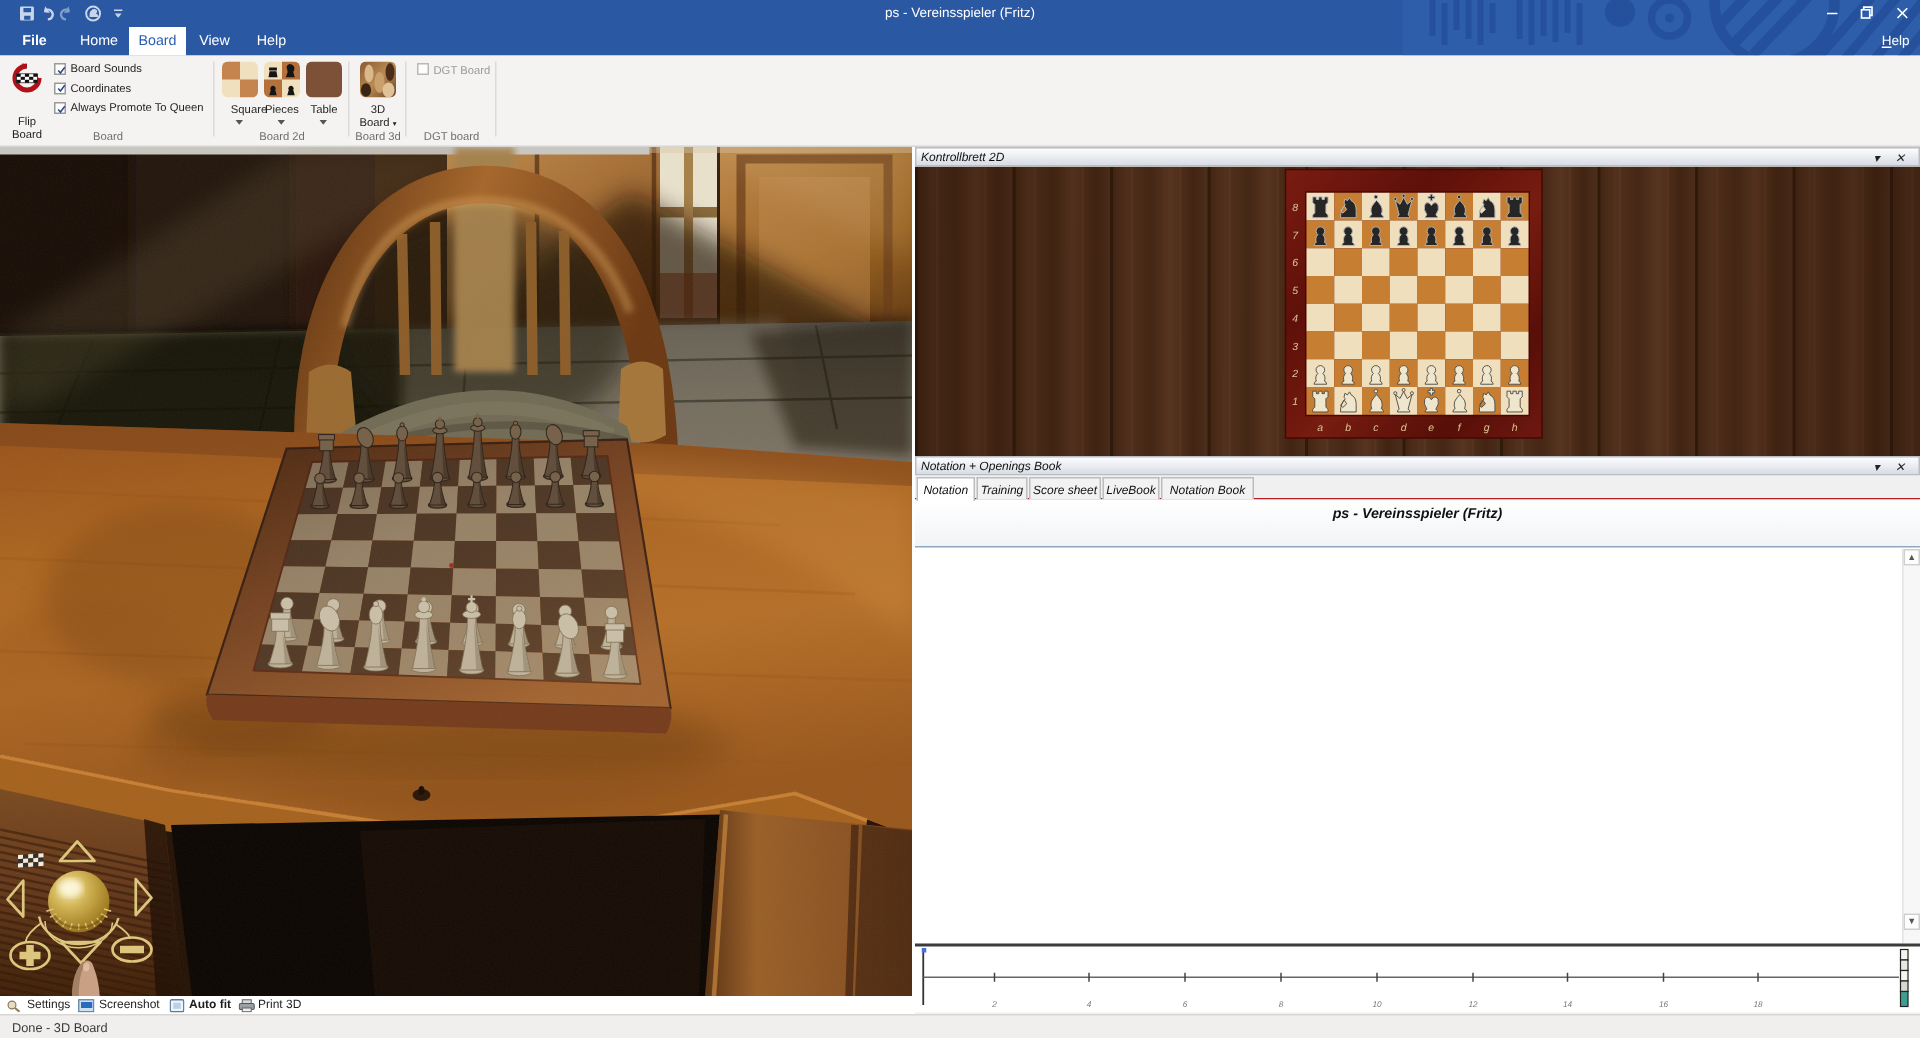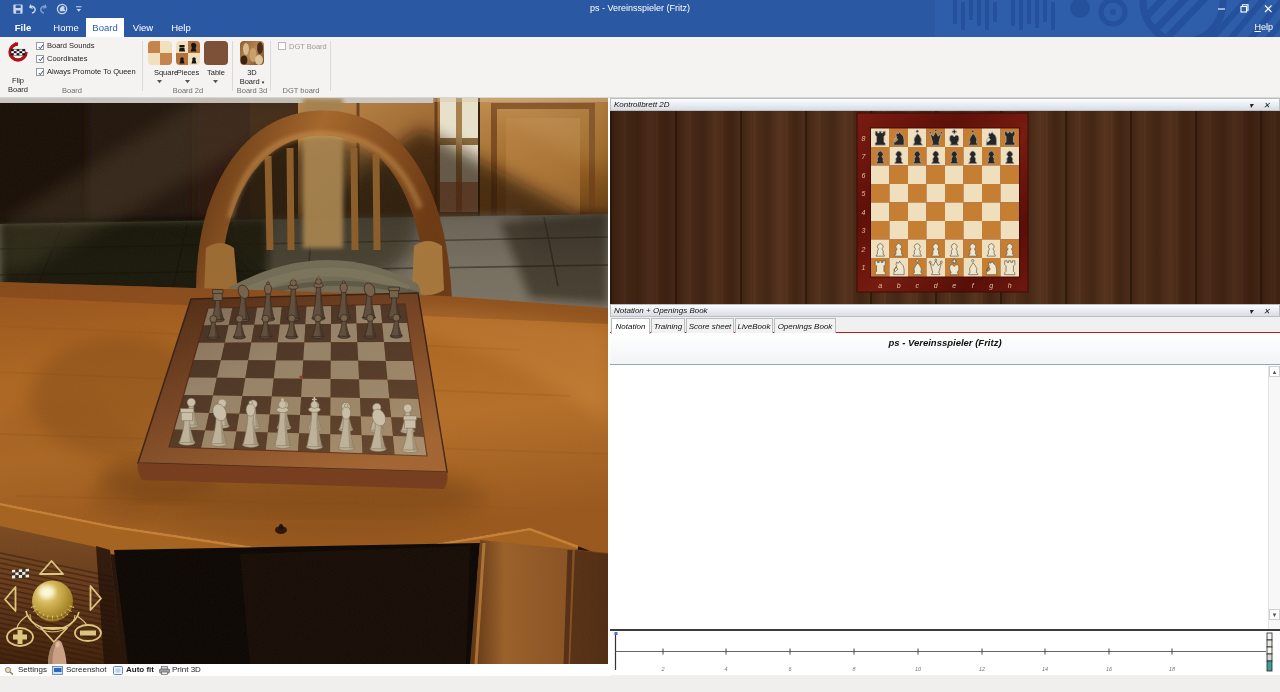--- a/index.html
+++ b/index.html
@@ -928,21 +928,21 @@
     <div class="phead">
         <span class="ptitle">Notation + Openings Book</span>
         <span class="pbtns">▾ ✕</span>
       </div>
     <div id="notpanel">
       <div id="nottabs">
         <div class="ntab sel" style="left:1px;width:39px;">Notation</div>
         <div class="ntab" style="left:41px;width:34px;">Training</div>
         <div class="ntab" style="left:76px;width:48px;">Score sheet</div>
         <div class="ntab" style="left:125px;width:38px;">LiveBook</div>
-        <div class="ntab" style="left:164px;width:62px;">Openings Book</div>
+        <div class="ntab" style="left:164px;width:62px;">Notation Book</div>
       </div>
       <div id="notheadarea"><span>ps - Vereinsspieler (Fritz)</span></div>
       <div id="notbody">
         <div id="scroll">
           <div class="sbtn" style="top:0px;">▲</div>
           <div class="sbtn" style="top:243px;">▼</div>
         </div>
       </div>
       <div id="evalpanel"><svg width="670" height="44" viewBox="0 0 670 44">
         <line x1="5.5" y1="2" x2="5.5" y2="39" stroke="#333" stroke-width="1.2"></line>
@@ -973,13 +973,16 @@
         <g stroke="#222" stroke-width="0.8">
           <rect x="657" y="2" width="5" height="7" fill="#f5f5ef"></rect>
           <rect x="657" y="9" width="5" height="7" fill="#e8e8e0"></rect>
           <rect x="657" y="16" width="5" height="7" fill="#f5f5ef"></rect>
           <rect x="657" y="23" width="5" height="7" fill="#d8d8d0"></rect>
           <rect x="657" y="30" width="5" height="10" fill="#3f9e92"></rect>
         </g>
       </svg></div>
     </div>
   </div>
+  <div id="statusbar">
+      <span style="position:absolute;left:8px;top:3px;">Done - 3D Board</span>
+    </div>
 </div>
 
 </body></html>

